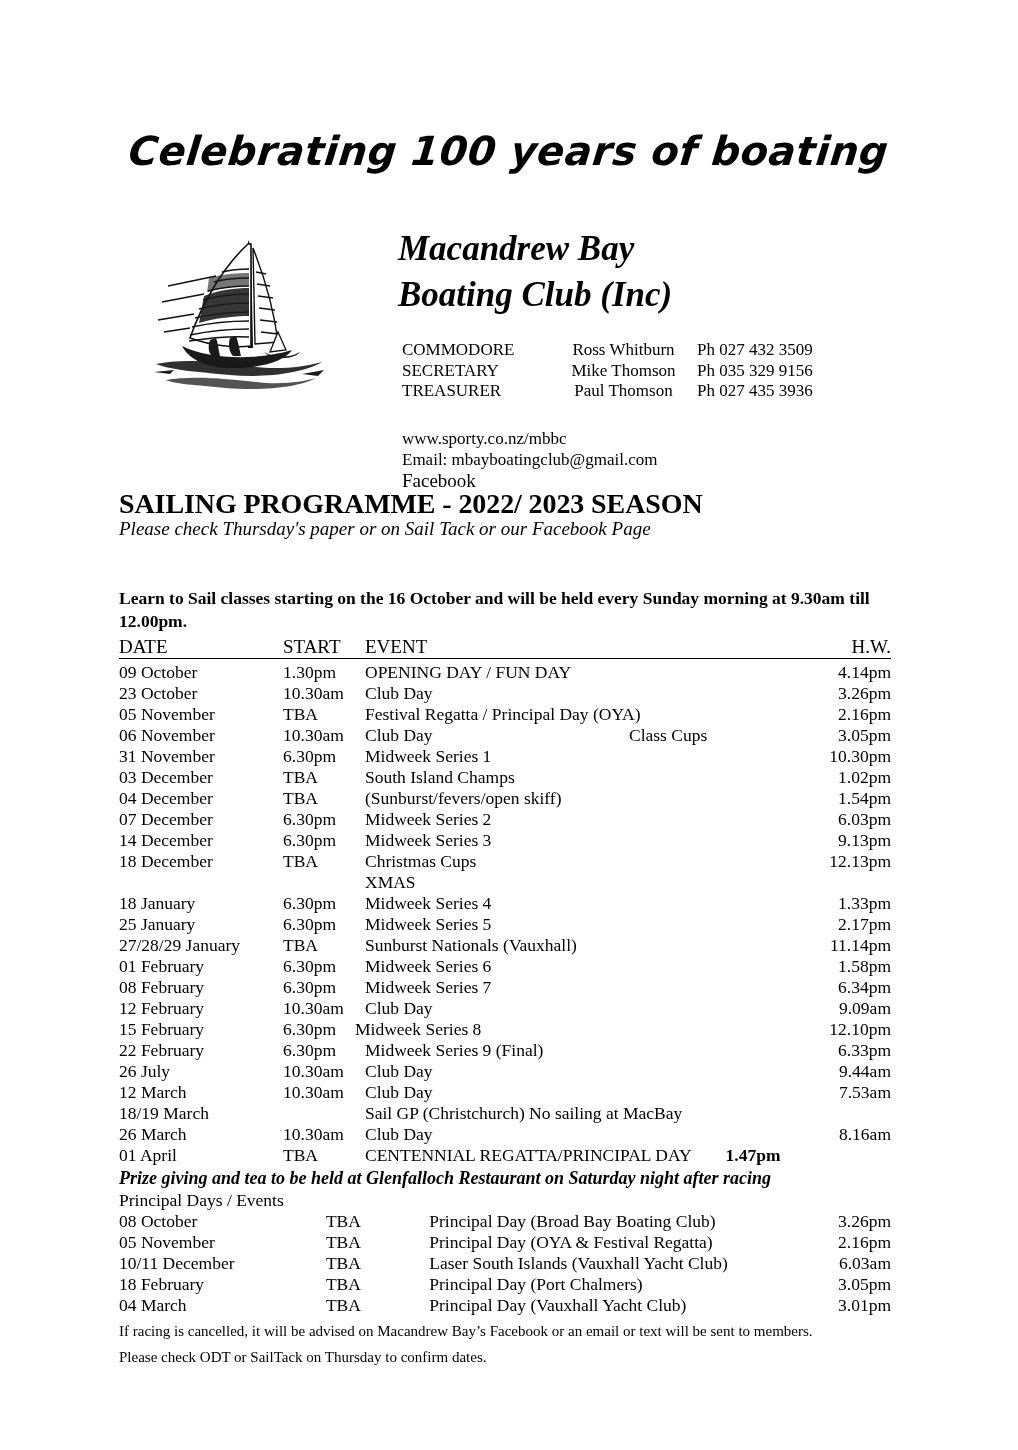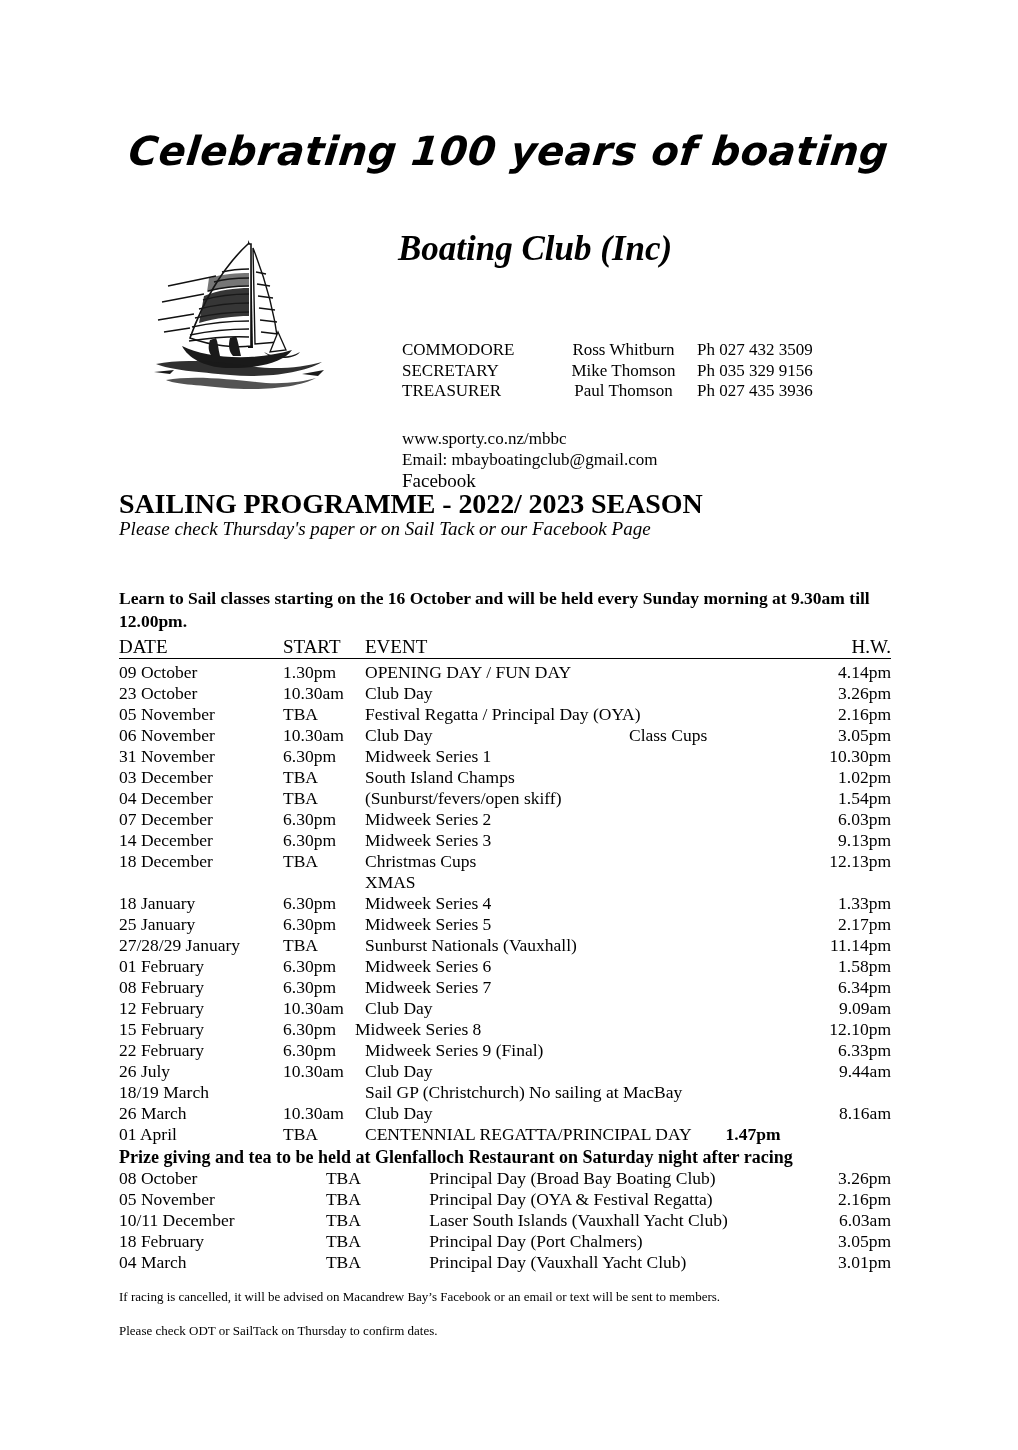--- a/index.html
+++ b/index.html
@@ -156,33 +156,34 @@
   tbody tr.first-row td { padding-top: 3px !important; }
 
   .b { font-weight: bold; }
   .ev-inline-time { padding-left: 34px; font-weight: bold; }
   .nudge-left { position: relative; left: -10px; }
 
   
   .prize {
     font-size: 18px;
     font-weight: bold;
+    font-style: italic;
     line-height: 22px;
     margin-top: 1px;
     white-space: nowrap;
   }
   .pd-heading {
     font-size: 17.5px;
     line-height: 22px;
     margin-top: 0;
   }
   .footnote {
-    font-size: 13px;
+    font-size: 15px;
     line-height: 21px;
-    margin-top: 13px;
+    margin-top: 5px;
     white-space: nowrap;
   }
 </style>
 </head>
 <body>
 
 <div class="banner">
   <span class="banner-text">Celebrating 100 years of boating</span>
 </div>
 
@@ -240,20 +241,21 @@
           <path d="M4 136 C30 130, 70 134, 96 138 C120 142, 150 140, 170 134 C150 146, 110 150, 78 147 C46 144, 18 142, 4 136 Z" opacity="0.9"></path>
           <path d="M14 152 C40 147, 76 151, 104 154 C128 157, 150 154, 164 150 C146 160, 106 163, 74 160 C44 157, 22 156, 14 152 Z" opacity="0.75"></path>
           <path d="M2 144 L22 142 L18 146 Z"></path>
           <path d="M150 146 L172 142 L166 148 Z"></path>
         </g>
       </g>
     </svg>
   </div>
 
   <div class="club-name">
+    <div>Macandrew Bay</div>
     <div>Boating Club (Inc)</div>
   </div>
 </div>
 
 <div class="officers">
   <table>
     <tbody>
       <tr>
         <td class="col-role">COMMODORE</td>
         <td class="col-person">Ross Whitburn</td>
@@ -430,20 +432,27 @@
         <td class="c-hw">6.33pm</td>
       </tr>
       <tr>
         <td class="c-date">26 July</td>
         <td class="c-start">10.30am</td>
         <td class="c-event">Club Day</td>
         <td class="c-extra"></td>
         <td class="c-hw">9.44am</td>
       </tr>
       <tr>
+        <td class="c-date">12 March</td>
+        <td class="c-start">10.30am</td>
+        <td class="c-event">Club Day</td>
+        <td class="c-extra"></td>
+        <td class="c-hw">7.53am</td>
+      </tr>
+      <tr>
         <td class="c-date">18/19 March</td>
         <td class="c-start"></td>
         <td class="c-event b" colspan="3">Sail GP (Christchurch) No sailing at MacBay</td>
       </tr>
       <tr>
         <td class="c-date">26 March</td>
         <td class="c-start">10.30am</td>
         <td class="c-event">Club Day</td>
         <td class="c-extra"></td>
         <td class="c-hw">8.16am</td>
@@ -451,20 +460,21 @@
       <tr>
         <td class="c-date">01 April</td>
         <td class="c-start">TBA</td>
         <td class="c-event b" colspan="3"><span>CENTENNIAL REGATTA/PRINCIPAL DAY</span><span class="ev-inline-time">1.47pm</span></td>
       </tr>
     </tbody>
   </table>
 
   <div class="prize">Prize giving and tea to be held at Glenfalloch Restaurant on Saturday night after racing</div>
 
+  <div class="pd-heading">Principal Days / Events</div>
 
   <table class="sched" style="margin-top:0;">
     <tbody>
       <tr>
         <td class="c-date">08 October</td>
         <td class="c-start">TBA</td>
         <td class="c-event" colspan="2">Principal Day (Broad Bay Boating Club)</td>
         <td class="c-hw">3.26pm</td>
       </tr>
       <tr>

